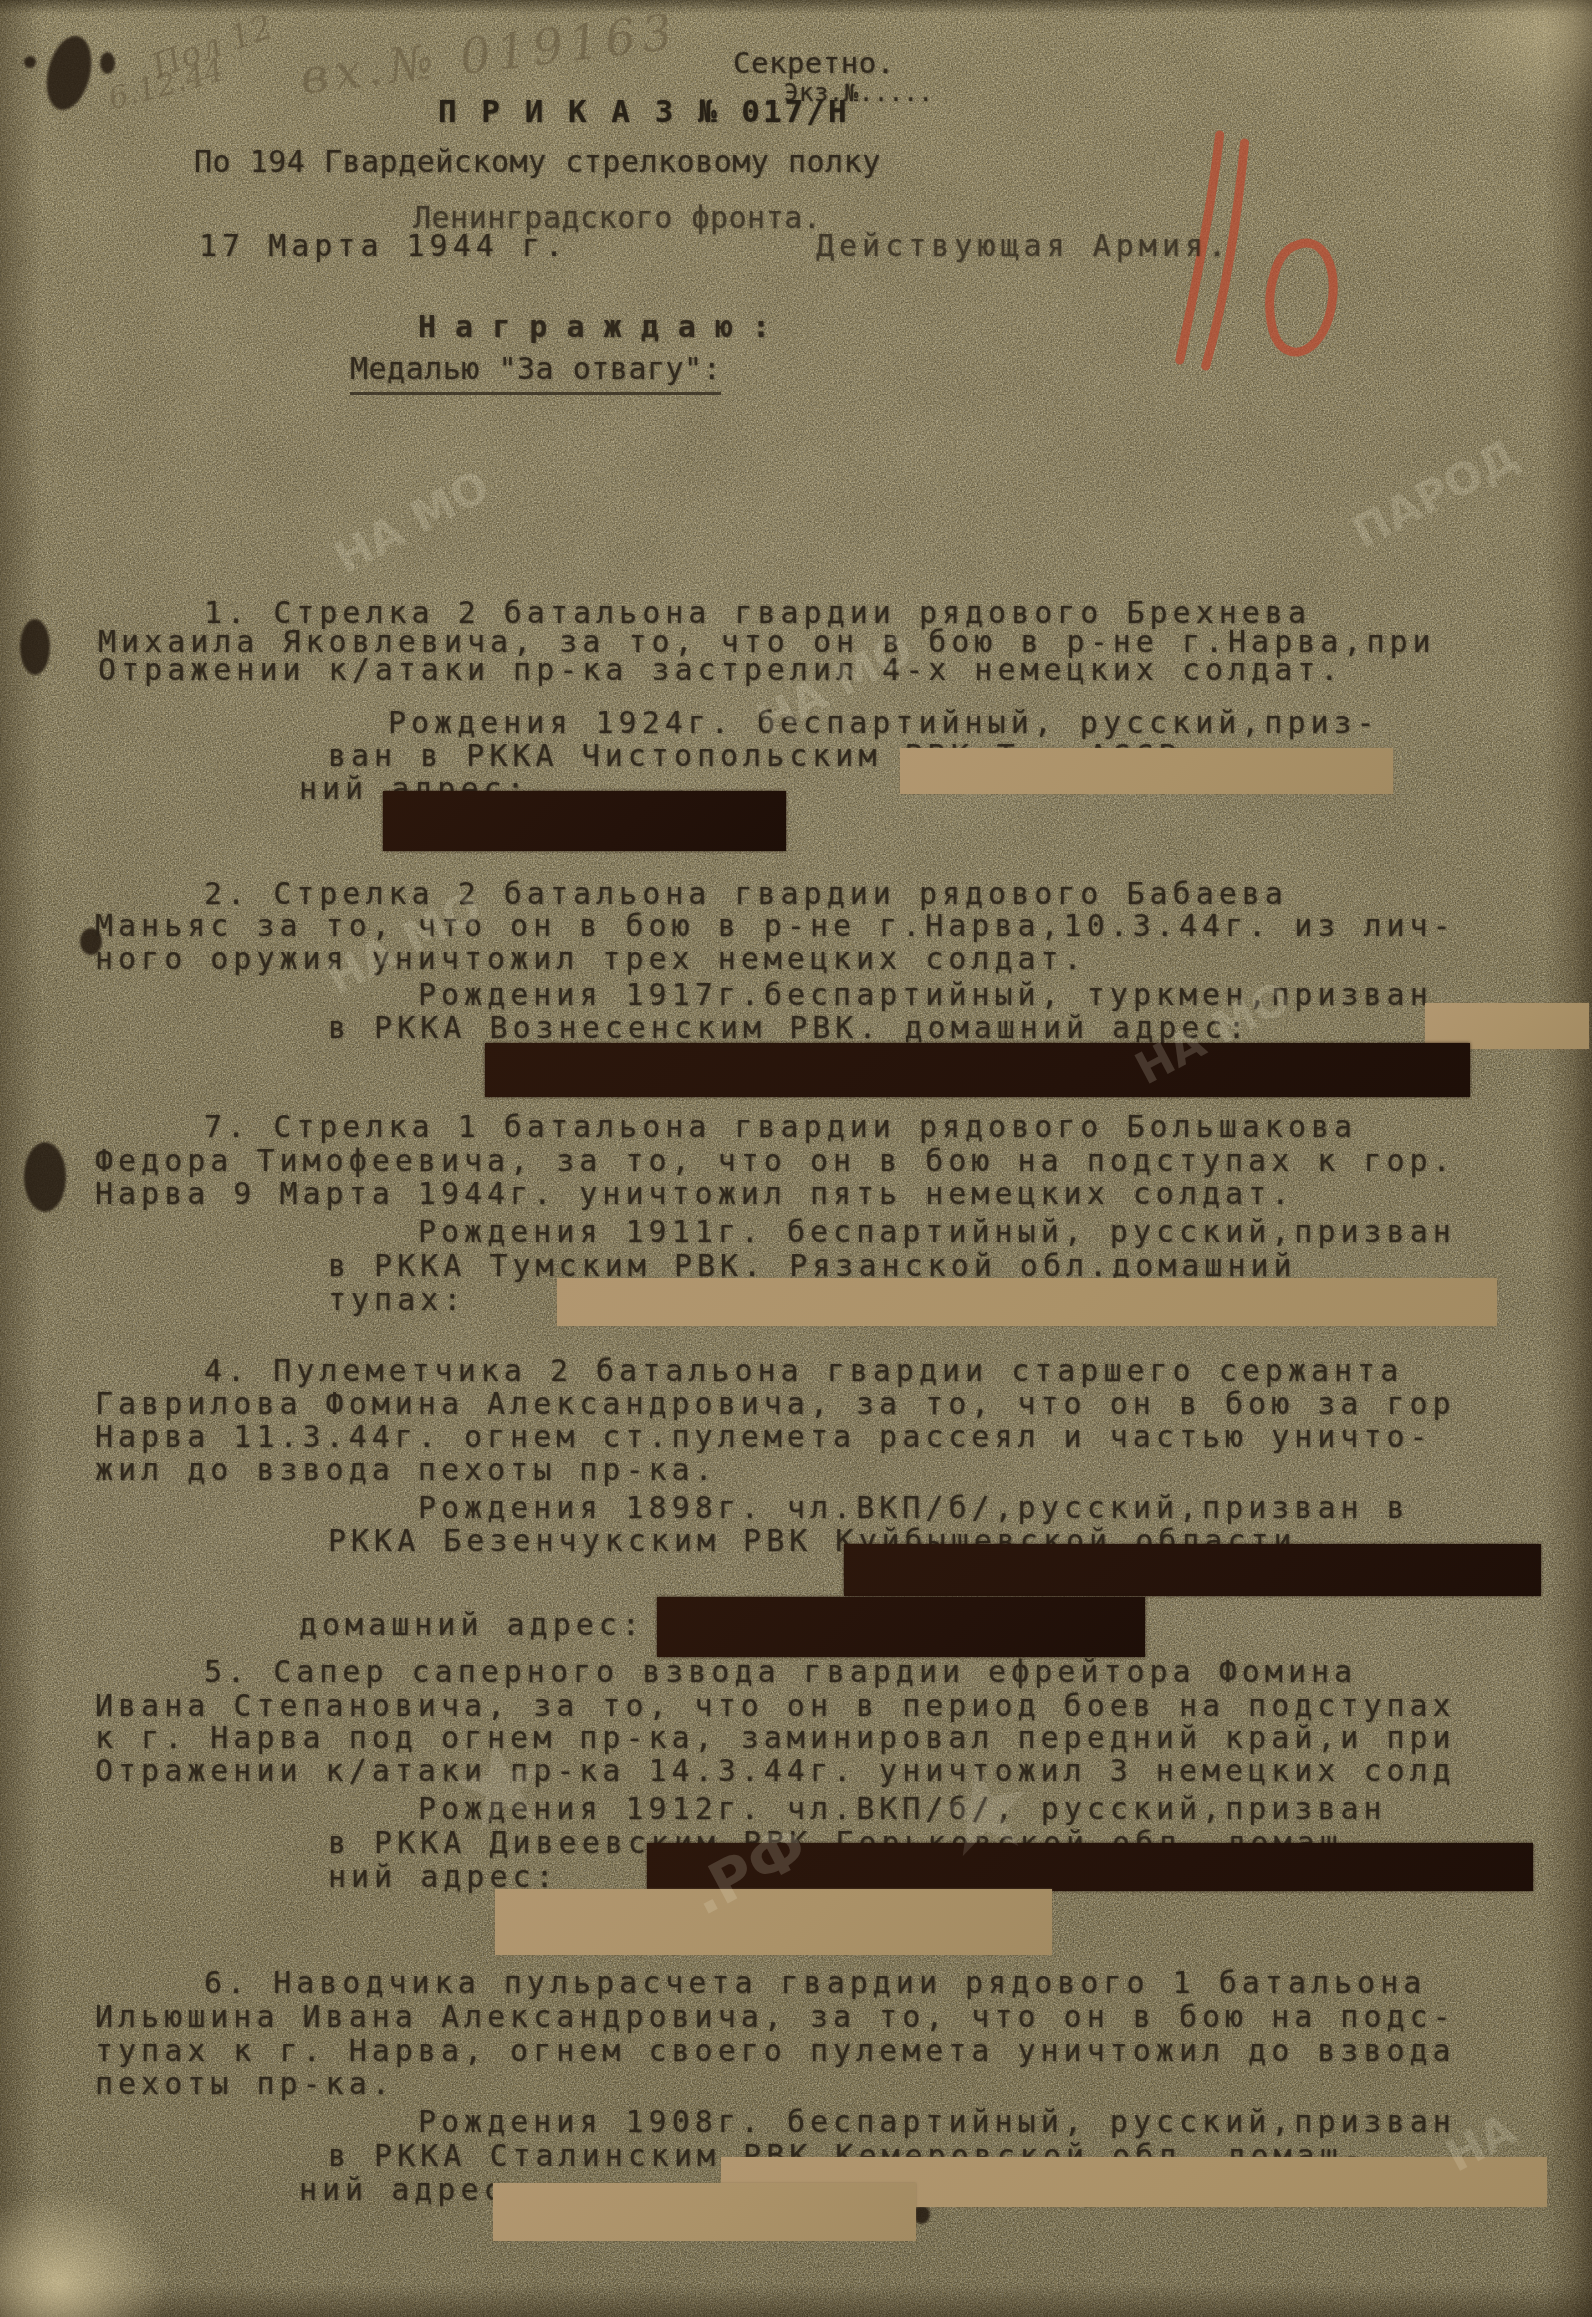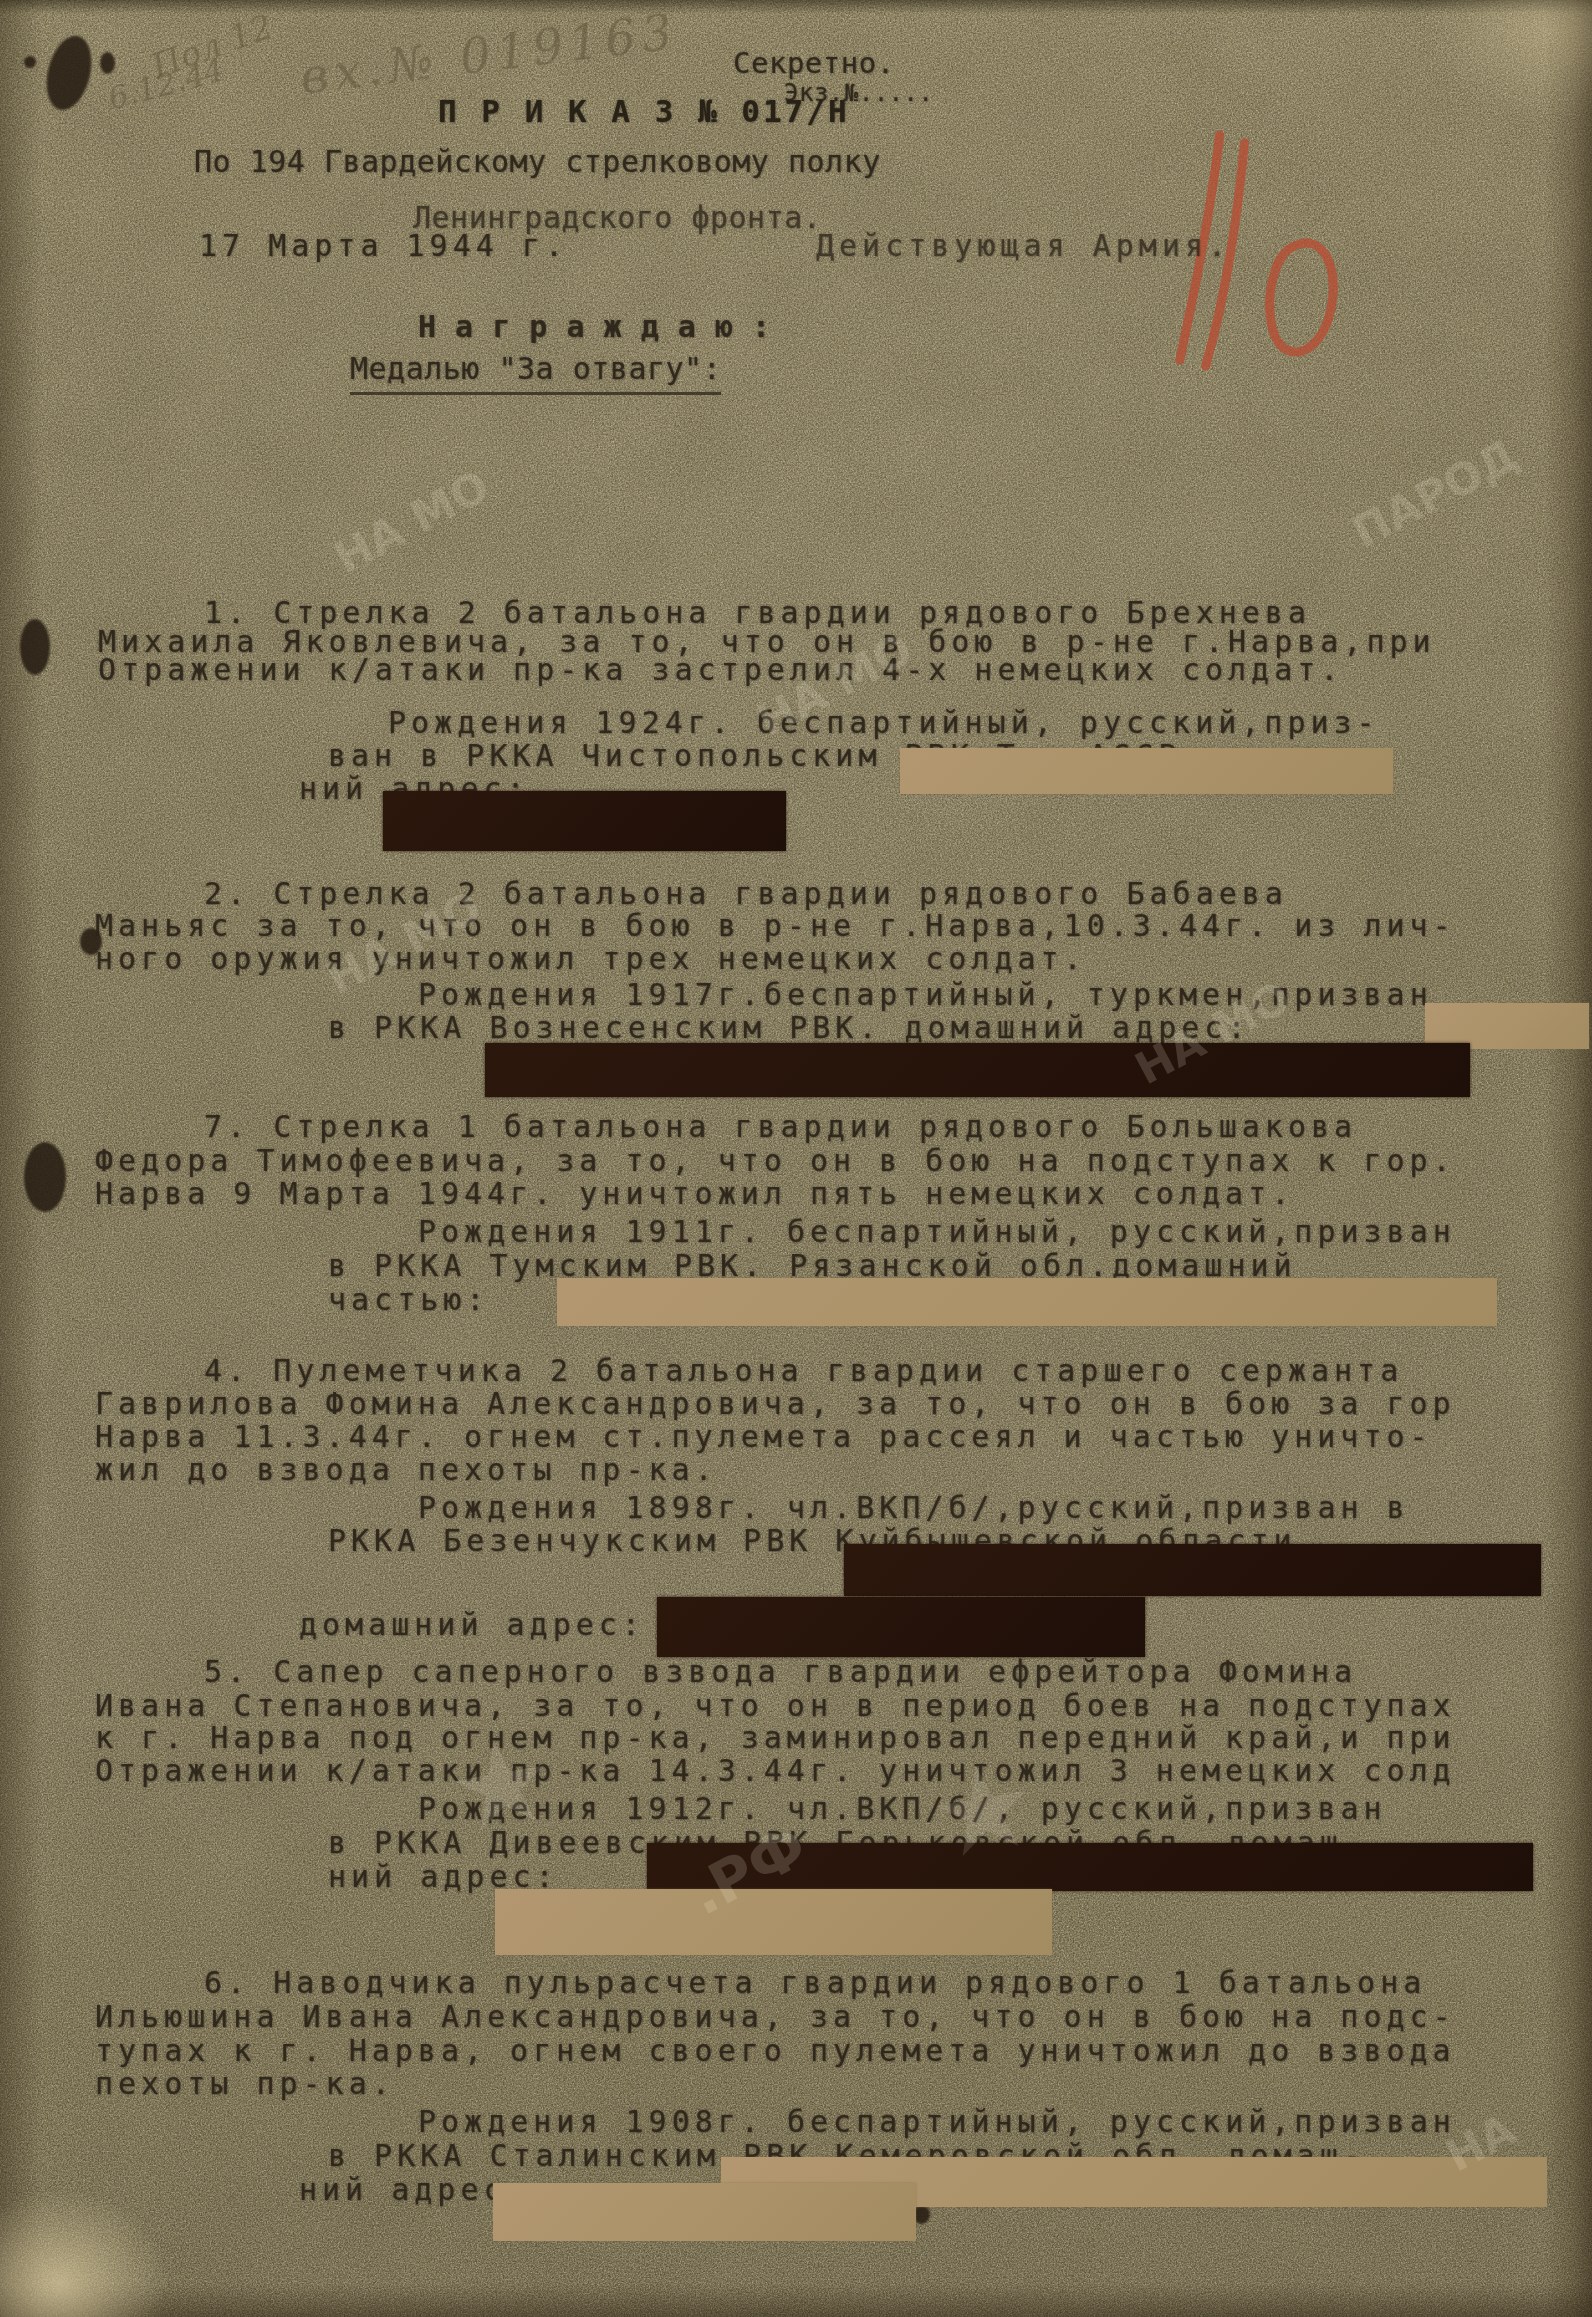--- a/index.html
+++ b/index.html
@@ -127,21 +127,21 @@
     <div class="red-tan" style="left:1425px;top:1003px;width:164px;height:46px"></div>
     <div class="red-dark" style="left:485px;top:1043px;width:985px;height:54px"></div>
   </div>
 
   <div>
     <div class="t" style="left:204px;top:1112px">7. Стрелка 1 батальона гвардии рядового Большакова</div>
     <div class="t" style="left:95px;top:1146px">Федора Тимофеевича, за то, что он в бою на подступах к гор.</div>
     <div class="t" style="left:95px;top:1179px">Нарва 9 Марта 1944г. уничтожил пять немецких солдат.</div>
     <div class="t" style="left:418px;top:1217px">Рождения 1911г. беспартийный, русский,призван</div>
     <div class="t" style="left:328px;top:1251px">в РККА Тумским РВК. Рязанской обл.домашний</div>
-    <div class="t" style="left:328px;top:1285px">частью:</div>
+    <div class="t" style="left:328px;top:1285px">тупах:</div>
     <div class="red-tan" style="left:557px;top:1278px;width:940px;height:48px"></div>
   </div>
 
   <div>
     <div class="t" style="left:204px;top:1356px">4. Пулеметчика 2 батальона гвардии старшего сержанта</div>
     <div class="t" style="left:95px;top:1389px">Гаврилова Фомина Александровича, за то, что он в бою за гор</div>
     <div class="t" style="left:95px;top:1422px">Нарва 11.3.44г. огнем ст.пулемета рассеял и частью уничто-</div>
     <div class="t" style="left:95px;top:1455px">жил до взвода пехоты пр-ка.</div>
     <div class="t" style="left:418px;top:1493px">Рождения 1898г. чл.ВКП/б/,русский,призван в</div>
     <div class="t" style="left:328px;top:1526px">РККА Безенчукским РВК Куйбышевской области.</div>

